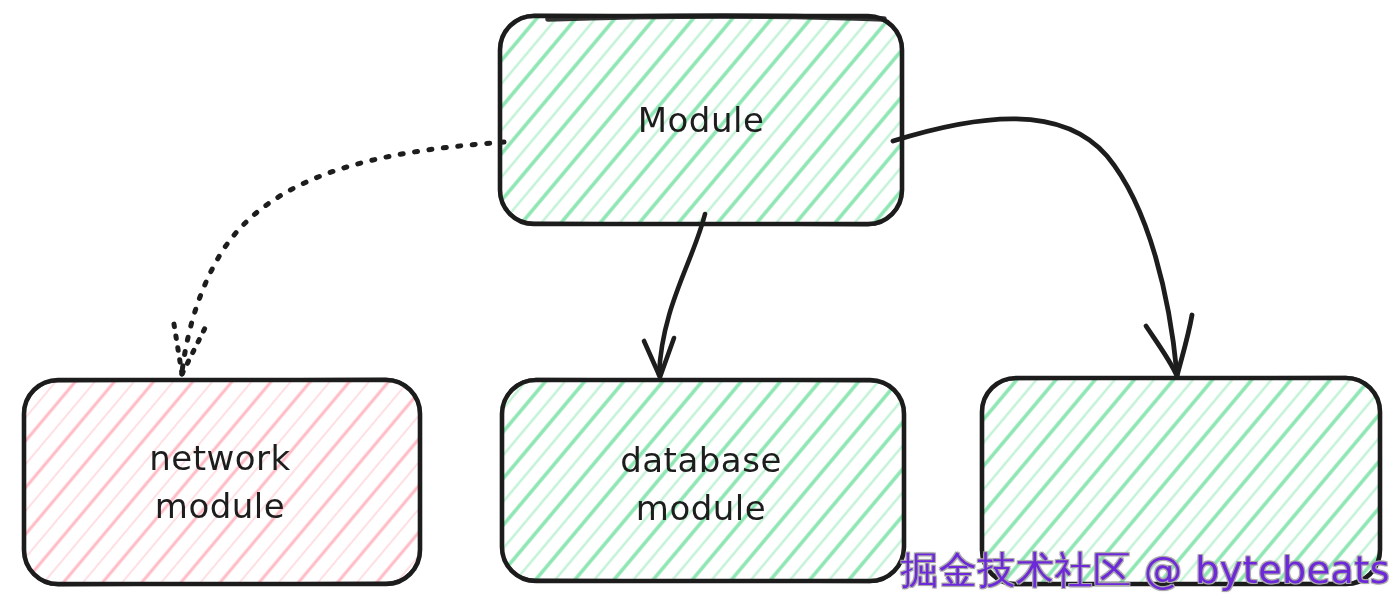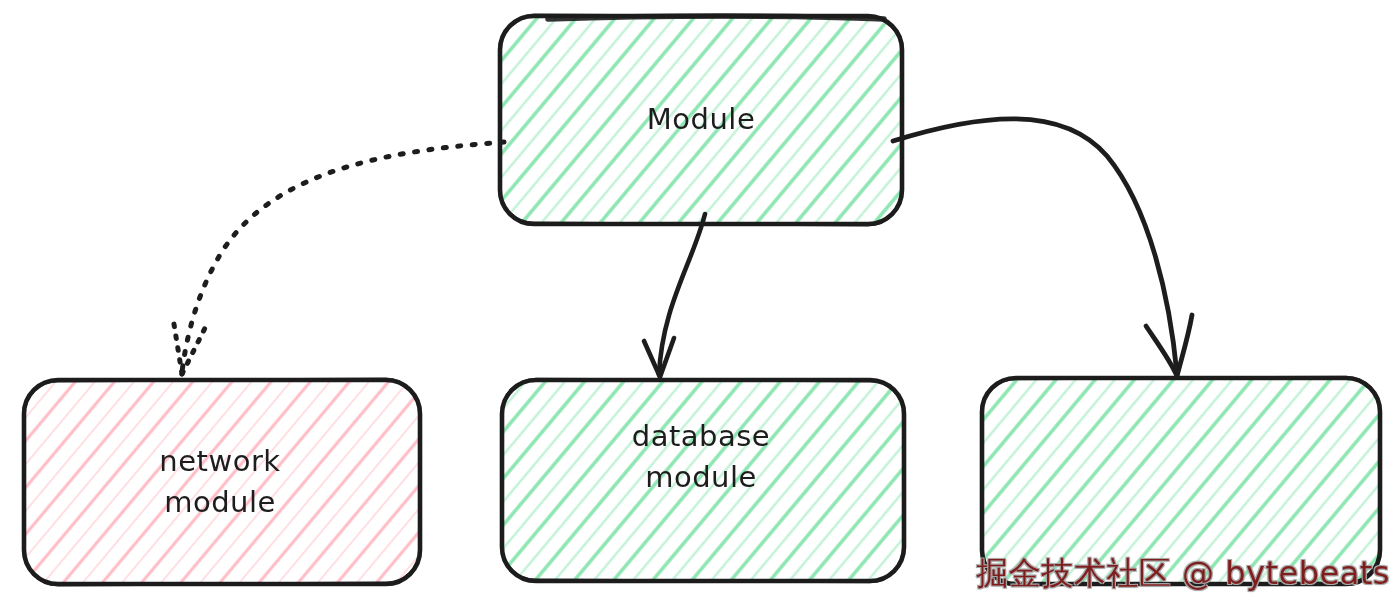--- a/index.html
+++ b/index.html
@@ -8,35 +8,35 @@
     width:1400px;height:602px;
     background:#ffffff;
     overflow:hidden;
     font-family:"DejaVu Sans", sans-serif;
   }
   .diagram-svg{position:absolute;left:0;top:0;}
   .node-label{
     position:absolute;
     transform:translate(-50%,-50%);
     color:#1d1d1d;
-    font-size:29px;
+    font-size:34px;
     font-weight:500;
     letter-spacing:.5px;
     line-height:1.42;
     text-align:center;
     white-space:normal;
   }
   .node-label.wrap{width:200px;}
   .watermark{
     position:absolute;
     right:10px;
     bottom:6px;
-    font-size:32px;
+    font-size:38px;
     letter-spacing:.5px;
-    color:#7f1d1d;
+    color:#6d28d9;
     text-shadow:
       -1px -1px 0 #a8a8a8,
        1px -1px 0 #a8a8a8,
       -1px  1px 0 #a8a8a8,
        1px  1px 0 #a8a8a8,
        0 0 3px rgba(120,120,120,.55);
   }
 </style>
 </head>
 <body>
@@ -91,18 +91,18 @@
       <path d="M 893 141 C 980 114, 1062 104, 1107 156 C 1150 208, 1170 300, 1177 374" stroke-width="4.8"></path>
       <path d="M 1146 326 C 1158 344, 1170 360, 1177 376" stroke-width="4.8"></path>
       <path d="M 1192 315 C 1188 338, 1181 360, 1177 376" stroke-width="4.8"></path>
     </g>
   </svg>
 
   <div class="node-label" style="left:701px; top:120px;">Module</div>
 
   <div class="node-label wrap" style="left:220px; top:482px;">network module</div>
 
-  <div class="node-label wrap" style="left:701px; top:457px;">database module</div>
+  <div class="node-label wrap" style="left:701px; top:484px;">database module</div>
 
 
   <div class="watermark">掘金技术社区 @ bytebeats</div>
 
 </div>
 
 </body></html>

